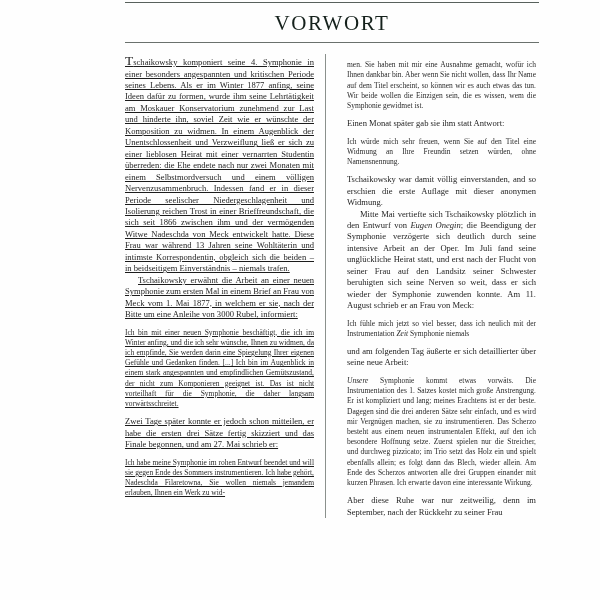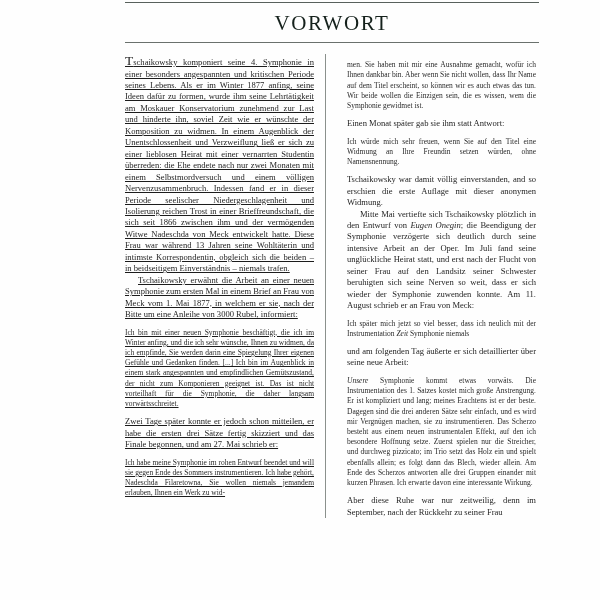--- a/index.html
+++ b/index.html
@@ -135,21 +135,21 @@
         <p class="quote tight">men. Sie haben mit mir eine Ausnahme gemacht, wofür ich Ihnen dankbar bin. Aber wenn Sie nicht wollen, dass Ihr Name auf dem Titel erscheint, so können wir es auch etwas das tun. Wir beide wollen die Einzigen sein, die es wissen, wem die Symphonie gewidmet ist.</p>
 
         <p class="body noindent gap">Einen Monat später gab sie ihm statt Antwort:</p>
 
         <p class="quote">Ich würde mich sehr freuen, wenn Sie auf den Titel eine Widmung an Ihre Freundin setzen würden, ohne Namensnennung.</p>
 
         <p class="body noindent">Tschaikowsky war damit völlig einverstanden, and so erschien die erste Auflage mit dieser anonymen Widmung.</p>
 
         <p class="body"><span>Mitte Mai vertiefte sich Tschaikowsky plötzlich in den Entwurf von </span><i>Eugen Onegin</i><span>; die Beendigung der Symphonie verzögerte sich deutlich durch seine intensive Arbeit an der Oper. Im Juli fand seine unglückliche Heirat statt, und erst nach der Flucht von seiner Frau auf den Landsitz seiner Schwester beruhigten sich seine Nerven so weit, dass er sich wieder der Symphonie zuwenden konnte. Am 11. August schrieb er an Frau von Meck:</span></p>
 
-        <p class="quote"><span>Ich später mich jetzt so viel besser, dass ich neulich mit der Instrumentation </span><i>Zeit</i><span> Symphonie niemals</span></p>
+        <p class="quote"><span>Ich fühle mich jetzt so viel besser, dass ich neulich mit der Instrumentation </span><i>Zeit</i><span> Symphonie niemals</span></p>
 
         <p class="body noindent">und am folgenden Tag äußerte er sich detaillierter über seine neue Arbeit:</p>
 
         <p class="quote"><i>Unsere</i><span> Symphonie kommt etwas vorwäts. Die Instrumentation des 1. Satzes kostet mich große Anstrengung. Er ist kompliziert und lang; meines Erachtens ist er der beste. Dagegen sind die drei anderen Sätze sehr einfach, und es wird mir Vergnügen machen, sie zu instrumentieren. Das Scherzo besteht aus einem neuen instrumentalen Effekt, auf den ich besondere Hoffnung setze. Zuerst spielen nur die Streicher, und durchweg pizzicato; im Trio setzt das Holz ein und spielt ebenfalls allein; es folgt dann das Blech, wieder allein. Am Ende des Scherzos antworten alle drei Gruppen einander mit kurzen Phrasen. Ich erwarte davon eine interessante Wirkung.</span></p>
 
         <p class="body noindent">Aber diese Ruhe war nur zeitweilig, denn im September, nach der Rückkehr zu seiner Frau</p>
 
       </div>
     </div>
 

